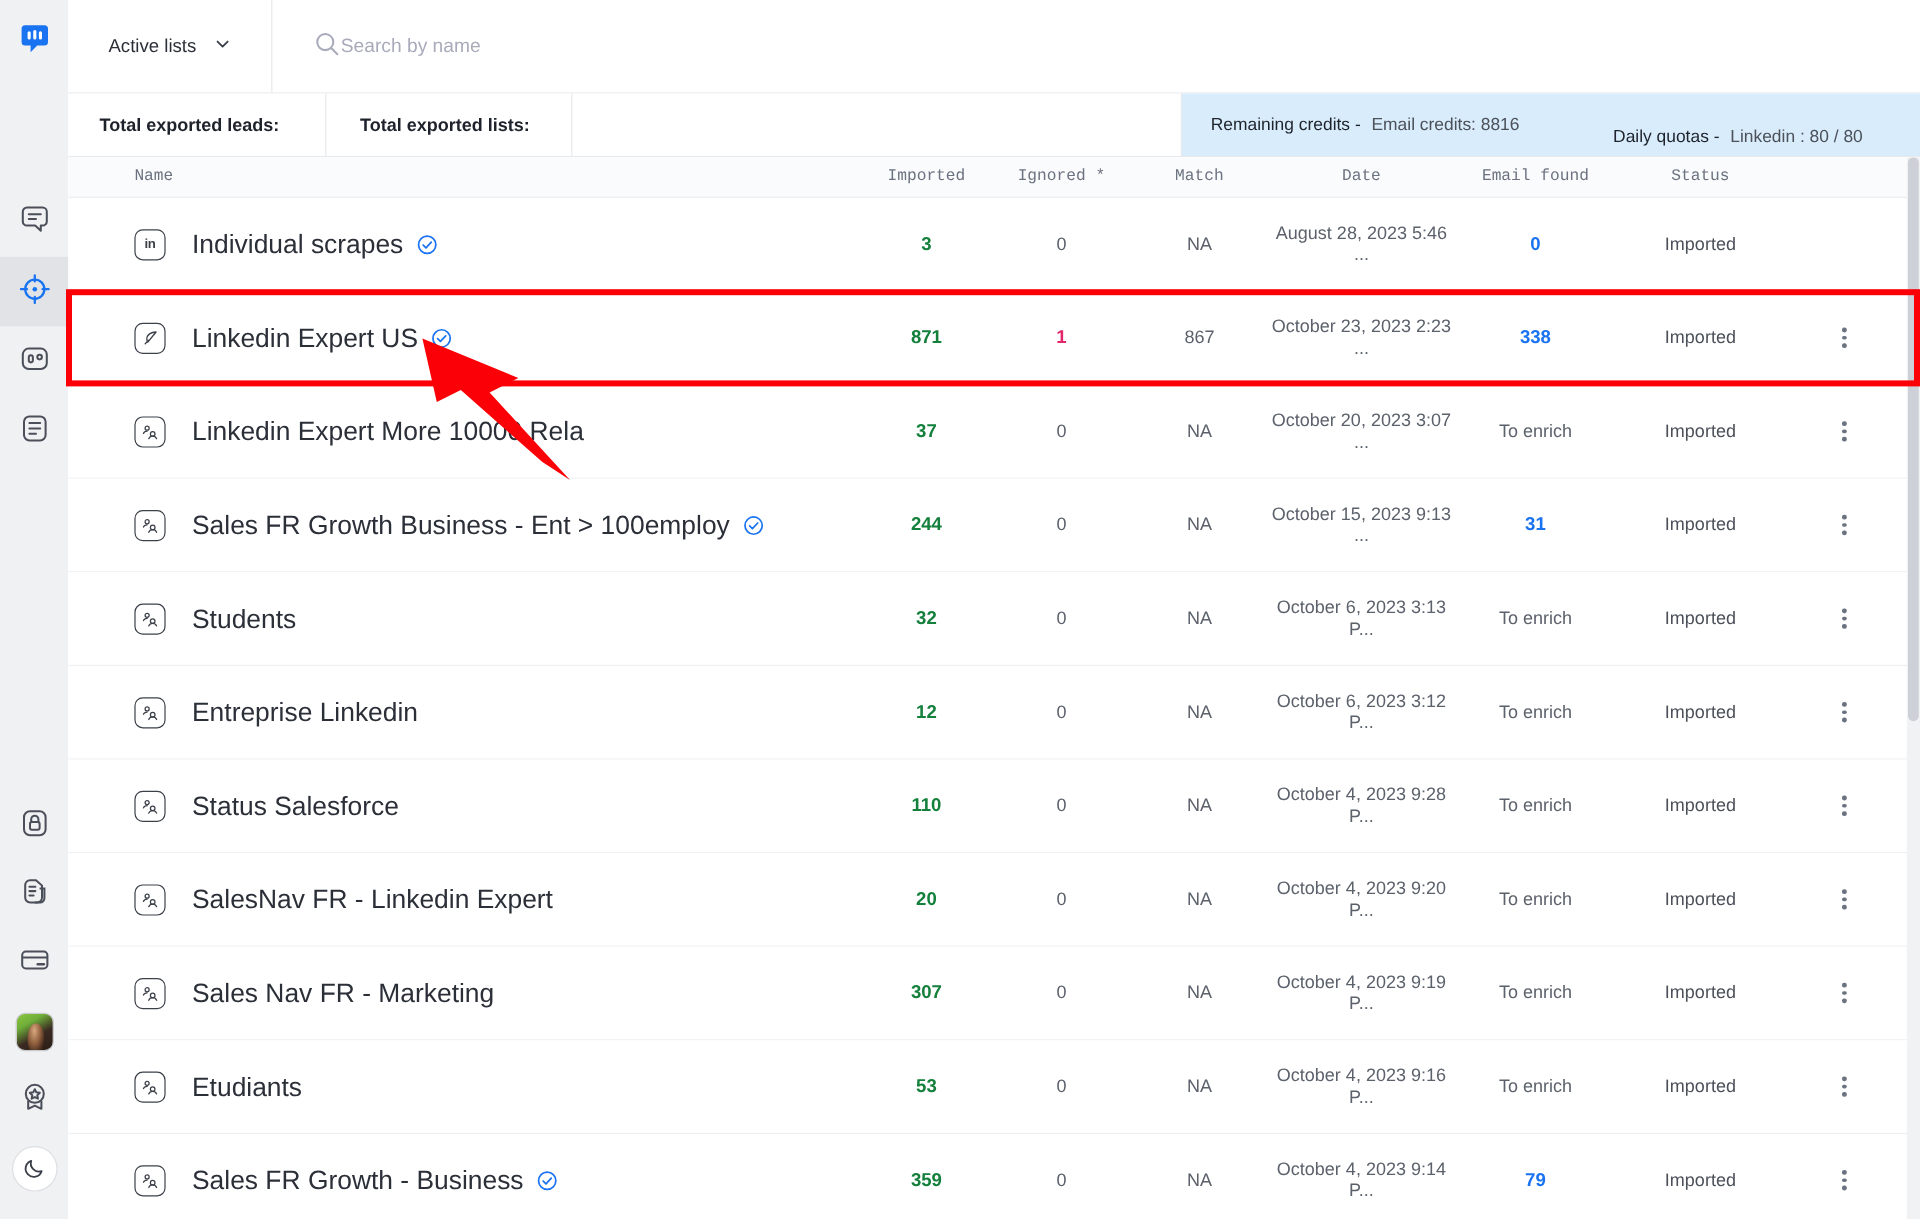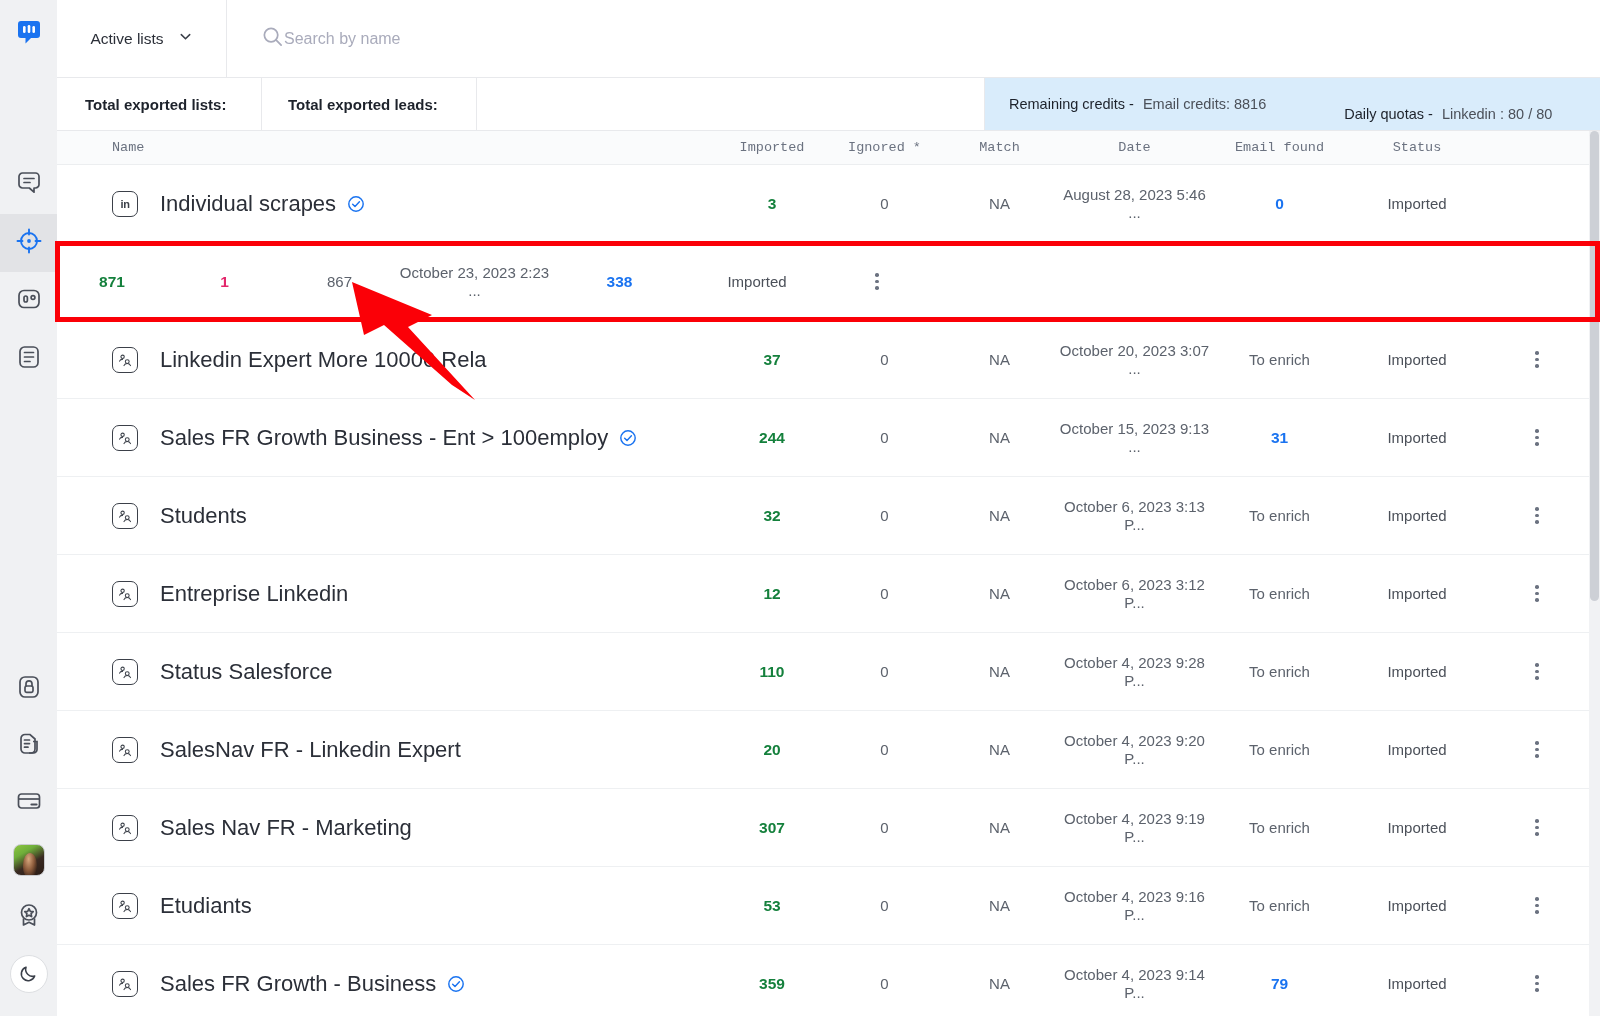--- a/index.html
+++ b/index.html
@@ -313,25 +313,25 @@
           <svg width="23" height="23" viewBox="0 0 24 24" fill="none" stroke="#a9abbb" stroke-width="1.8" stroke-linecap="round">
             <circle cx="10.5" cy="10.5" r="7"></circle>
               <path d="M15.6 15.6L21 21"></path>
           </svg>
         </span>
         <input class="search-input" value="" placeholder="Search by name" style="">
       </div>
     </div>
 
     <div class="totals">
+      <div class="totals-cell t2">
+        <span>Total exported leads:</span>
+      </div>
       <div class="totals-cell t1">
         <span>Total exported lists:</span>
-      </div>
-      <div class="totals-cell t2">
-        <span>Total exported leads:</span>
       </div>
       <div class="totals-spacer"></div>
       <div class="credits">
         <div class="credits-group g1">
           <span class="lbl">Remaining credits -</span>
           <span class="val">Email credits: 8816</span>
         </div>
         <div class="credits-group g2">
           <span class="lbl">Daily quotas -</span>
           <span class="val">Linkedin : 80 / 80</span>
@@ -366,20 +366,35 @@
             </div>
             <div class="c-imp"><span class="num-green">3</span></div>
             <div class="c-ign"><span class="num-zero">0</span></div>
             <div class="c-match"><span class="txt-gray">NA</span></div>
             <div class="c-date"><span class="txt-date">August 28, 2023 5:46 ...</span></div>
             <div class="c-email"><span class="num-blue">0</span></div>
             <div class="c-status"><span class="txt-status">Imported</span></div>
             <div class="c-menu"></div>
           </div>
           <div class="row">
+            <div class="c-name">
+              <span class="list-icon">
+                <svg width="15" height="15" viewBox="0 0 18 18" fill="none" stroke="currentColor" stroke-width="1.3" stroke-linecap="round" stroke-linejoin="round">
+                  <path d="M14.5 3.2c-5 0-9.3 2.6-9.3 7.1 0 1.3.4 2.3 1 3.1L14.5 3.2z"></path>
+                  <path d="M3.6 14.9L7 11.4"></path>
+                </svg>
+              </span>
+              <span class="row-name">Linkedin Expert US</span>
+              <span class="verified">
+                <svg width="18" height="18" viewBox="0 0 20 20" fill="none" stroke="currentColor" stroke-width="1.6">
+                  <circle cx="10" cy="10" r="8"></circle>
+                  <path d="M6.3 10.2l2.6 2.6 4.9-5.2" stroke-linecap="round" stroke-linejoin="round"></path>
+                </svg>
+              </span>
+            </div>
             <div class="c-imp"><span class="num-green">871</span></div>
             <div class="c-ign"><span class="num-red">1</span></div>
             <div class="c-match"><span class="txt-gray">867</span></div>
             <div class="c-date"><span class="txt-date">October 23, 2023 2:23 ...</span></div>
             <div class="c-email"><span class="num-blue">338</span></div>
             <div class="c-status"><span class="txt-status">Imported</span></div>
             <div class="c-menu">
               <span class="kebab">
                 <i></i>
                 <i></i>

